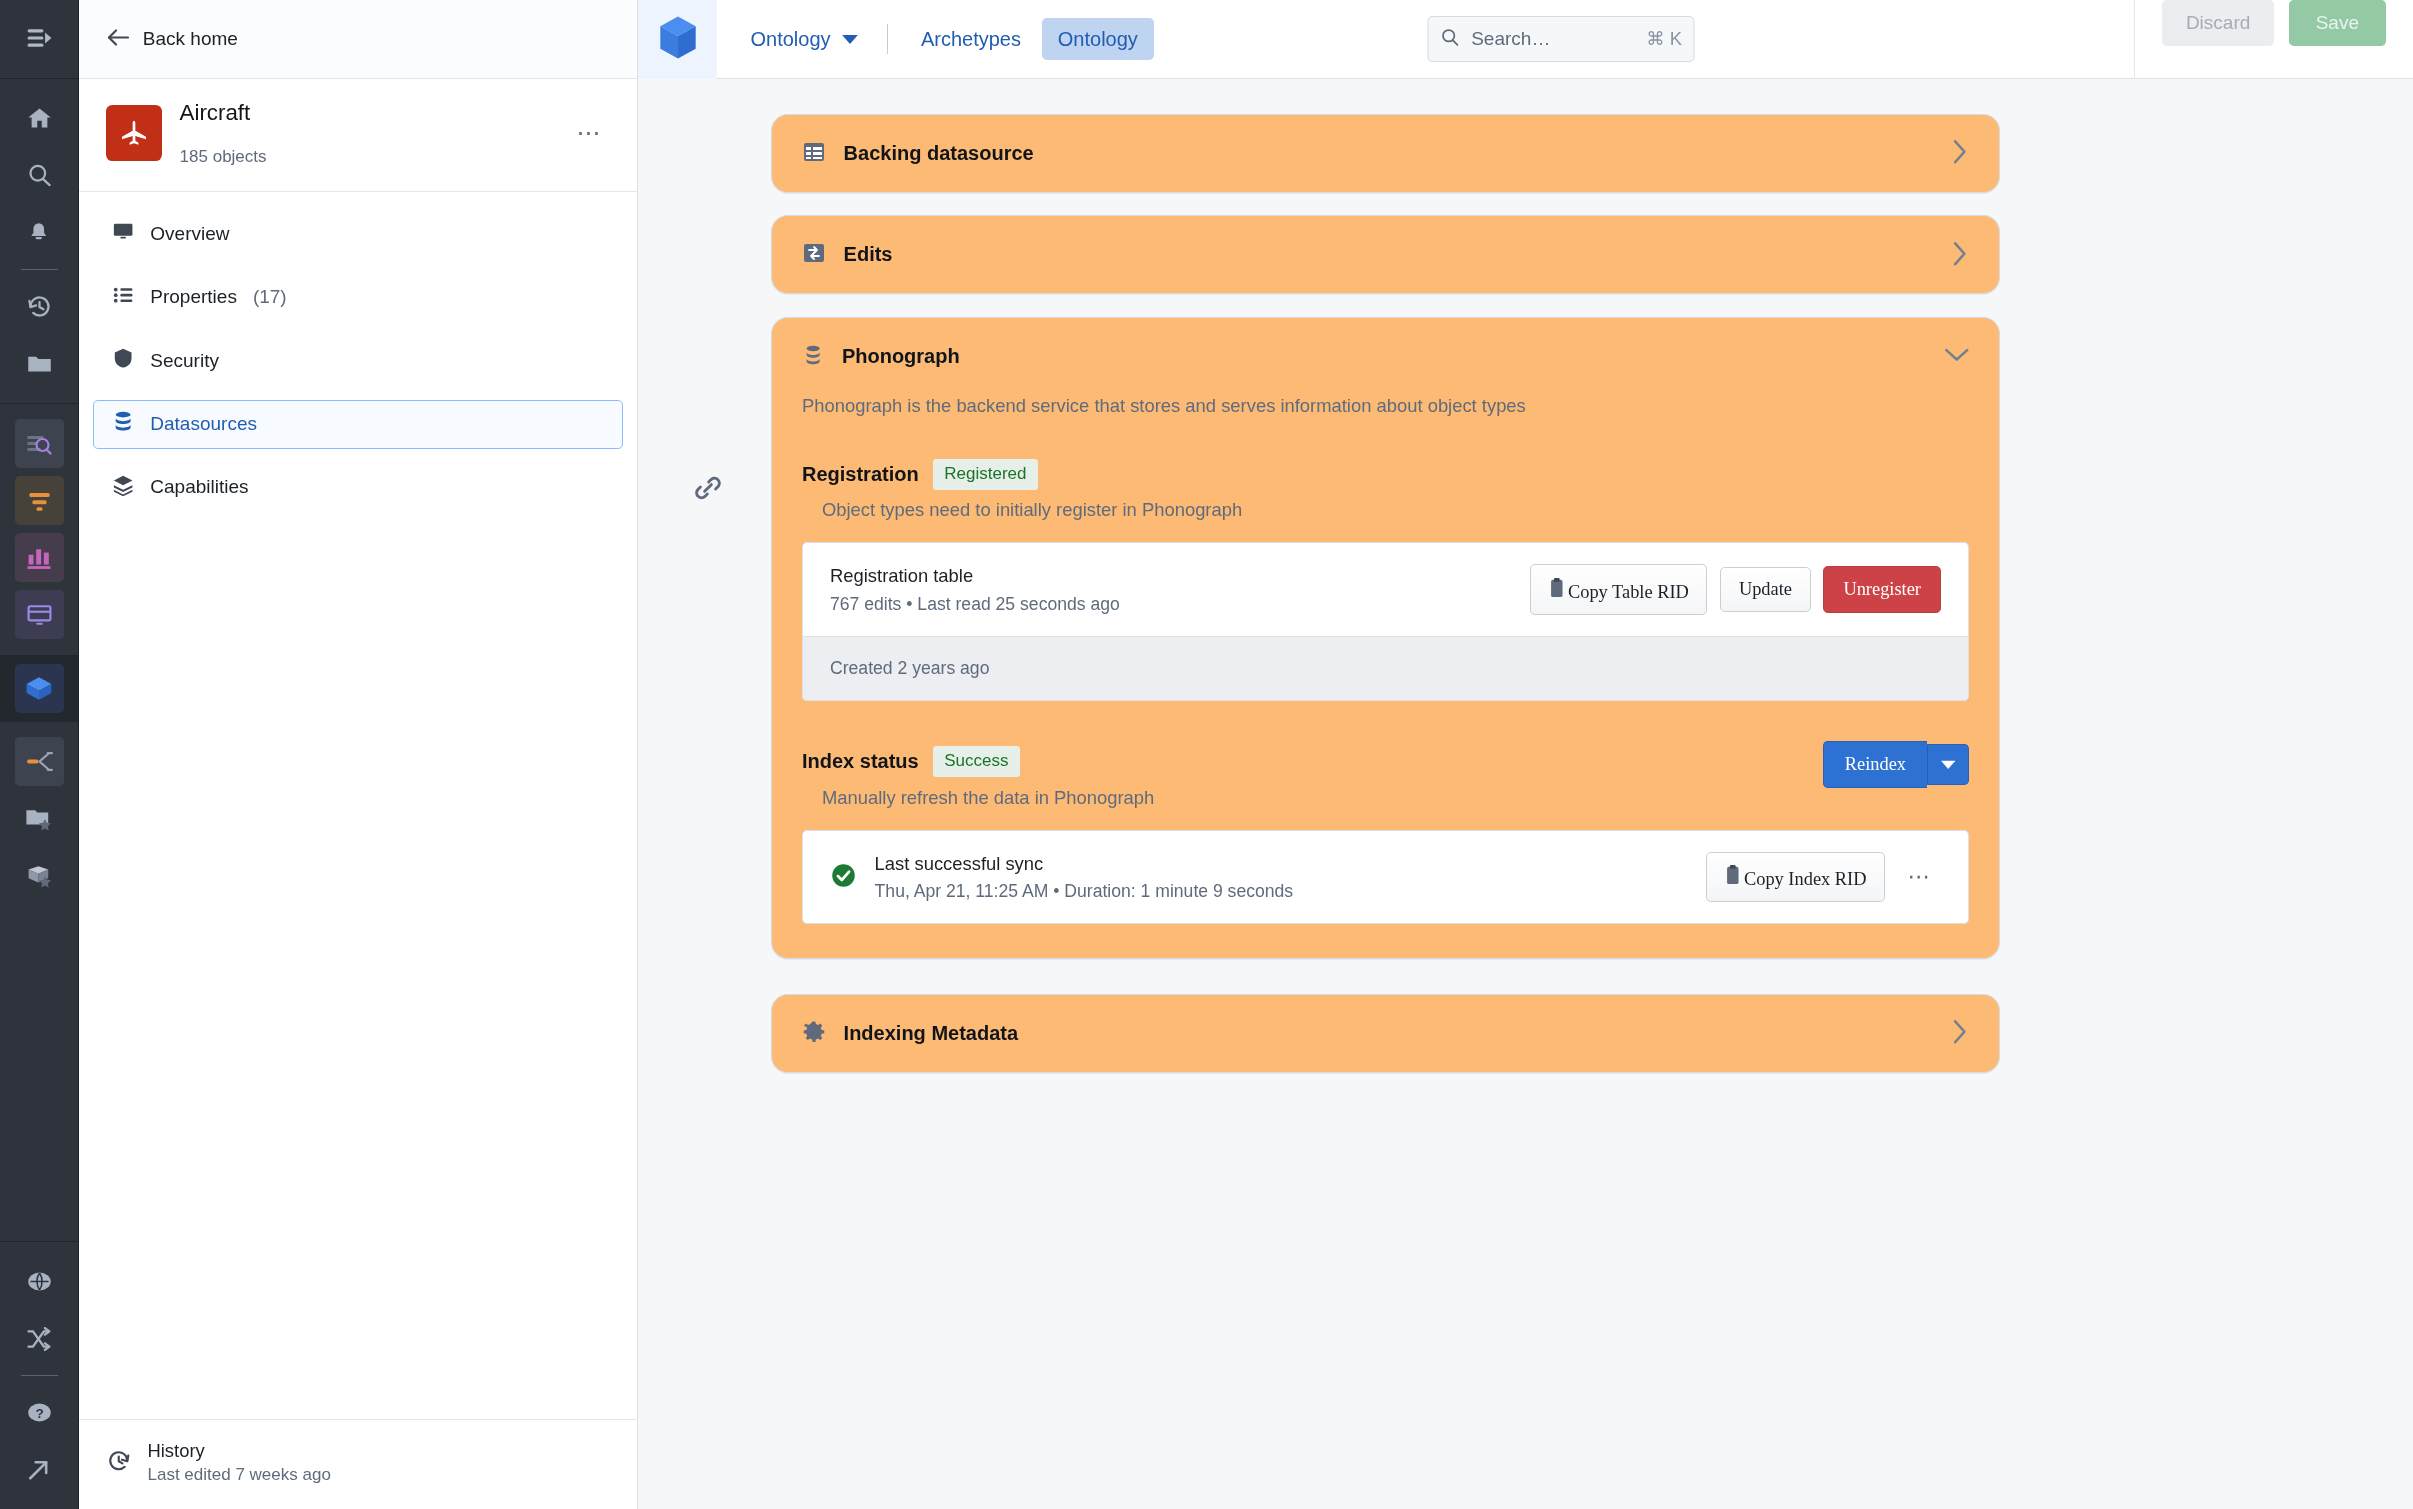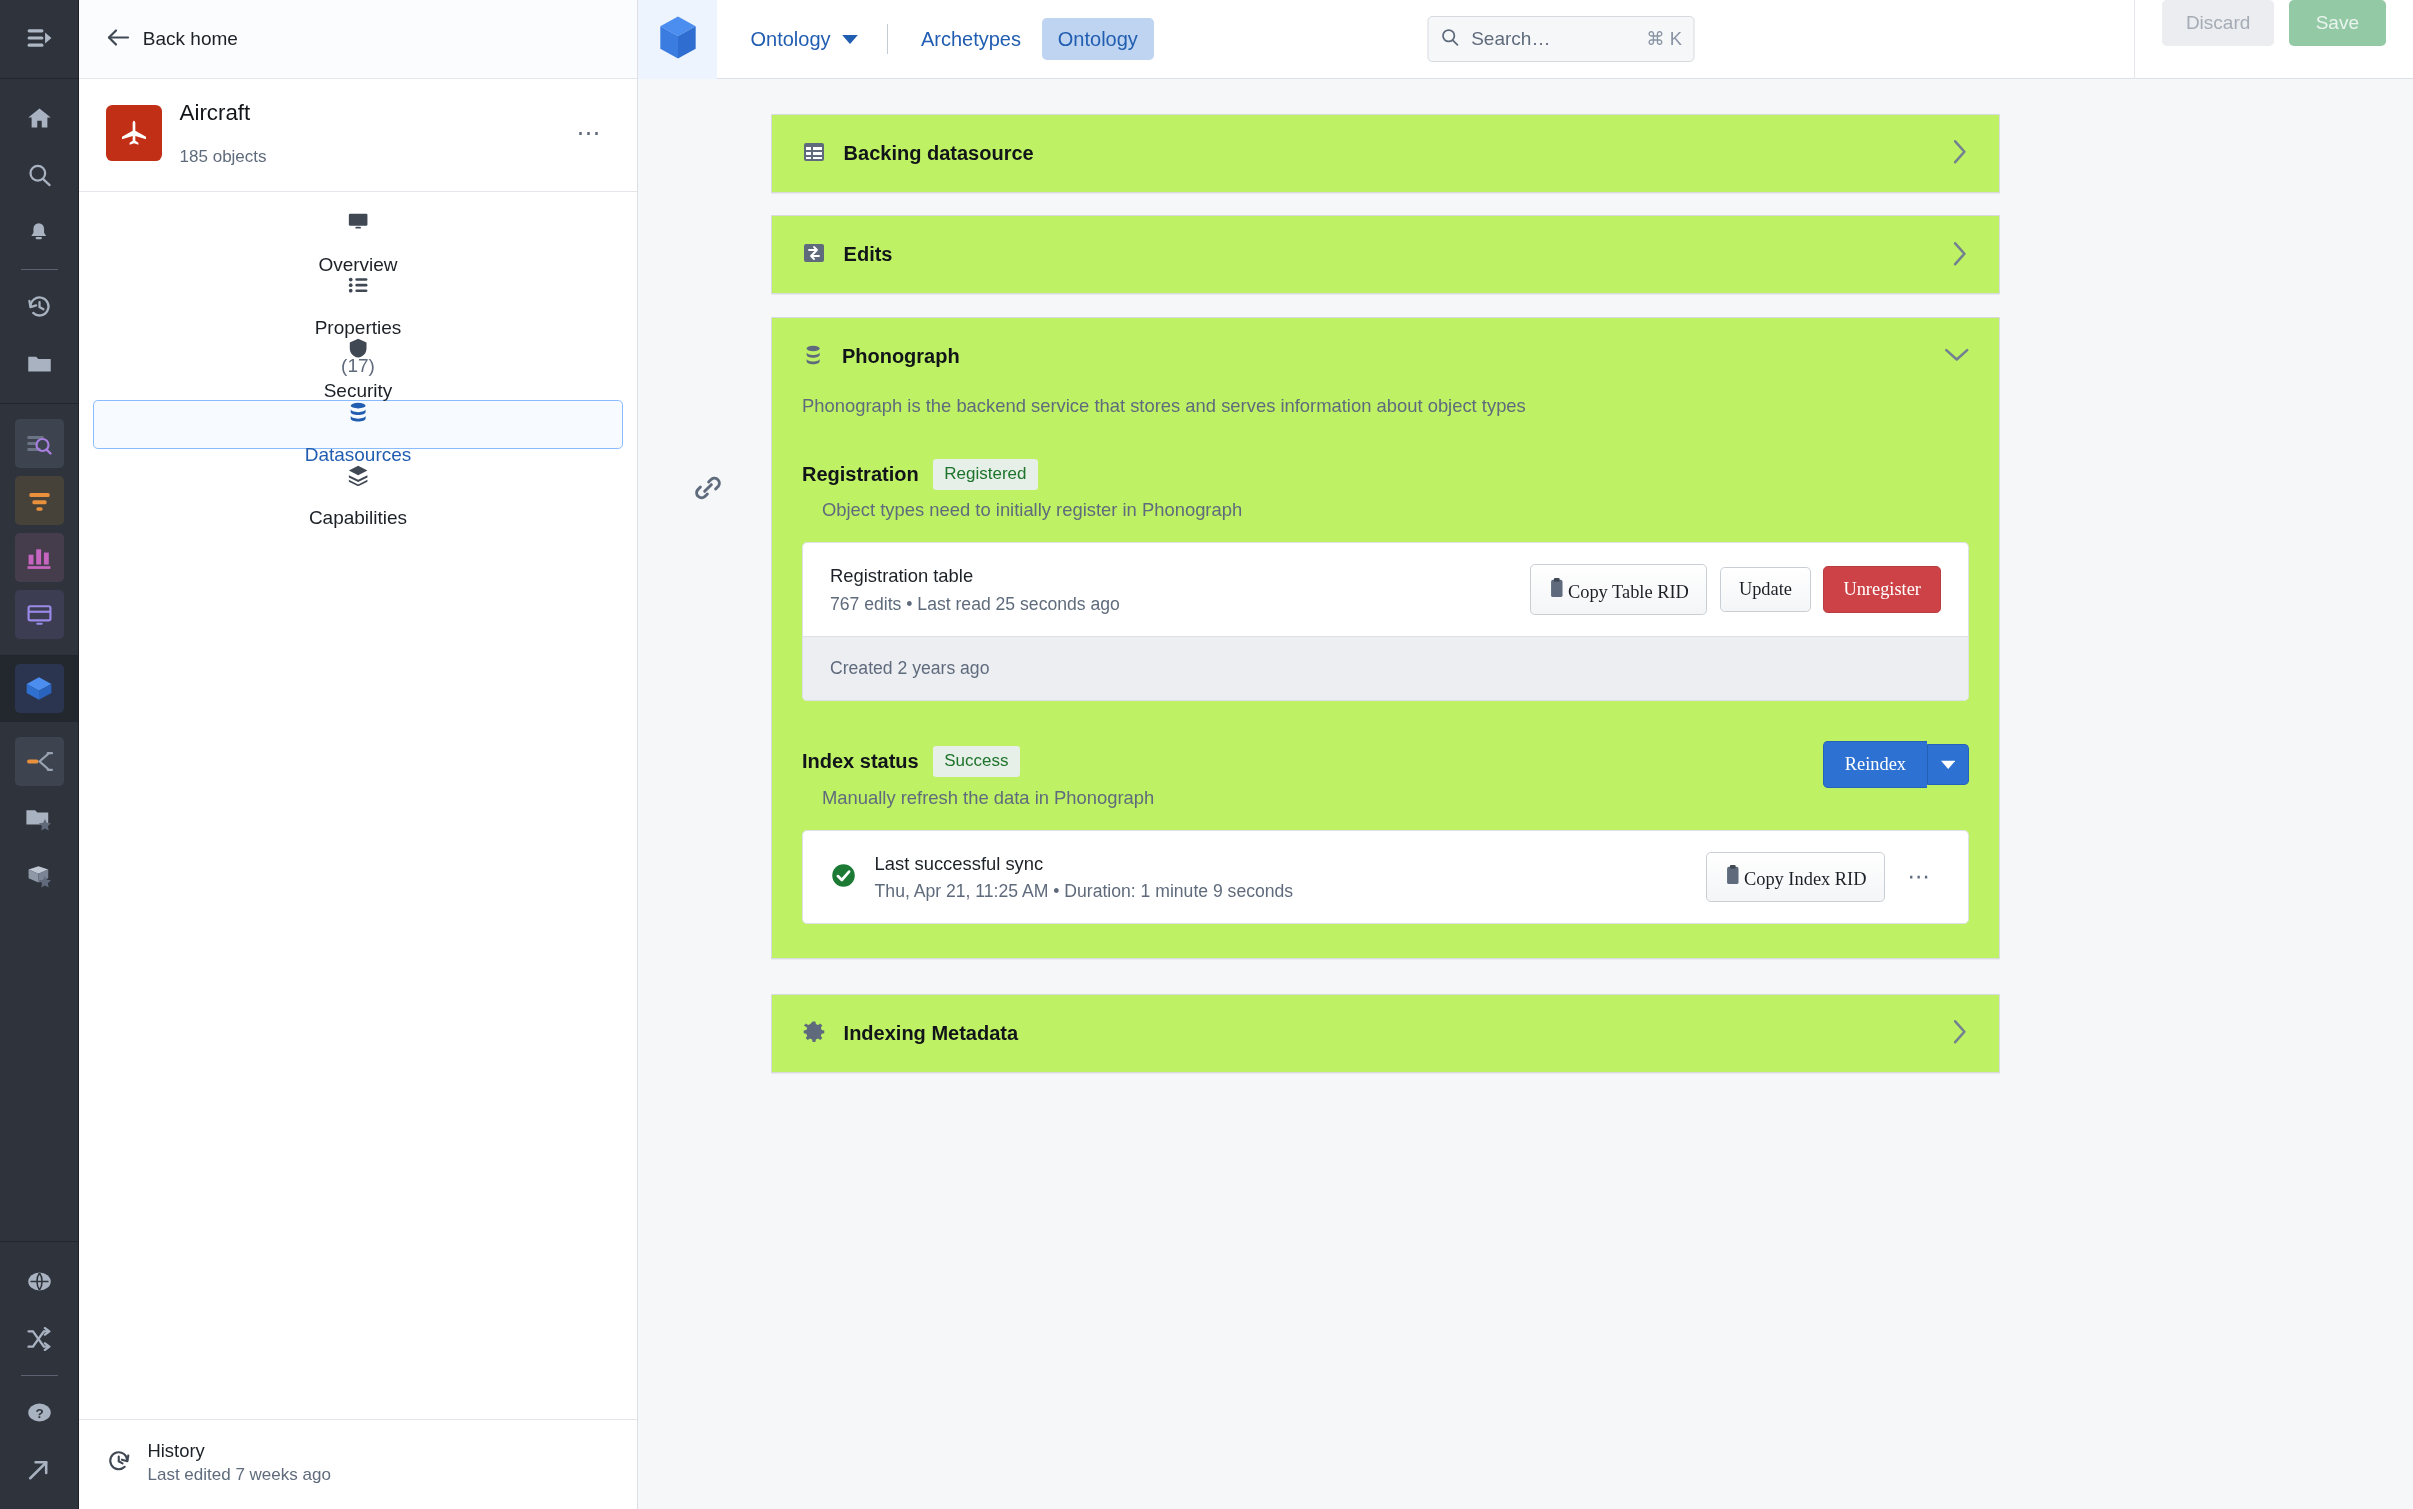--- a/index.html
+++ b/index.html
@@ -83,21 +83,21 @@
     color: #5f6b7c; font-size: 24px; letter-spacing: 1.6px;
     padding: 4.8px 8px; cursor: pointer; line-height: 0.6;
   }
 
   .nav { padding: 17.6px 14.4px 0 14.4px; flex: 1 1 auto; }
   .nav-item {
     display: flex; align-items: center; gap: 16px;
     height: 49px; padding: 0 17.6px; margin-bottom: 14.4px;
     border-radius: 4.8px; cursor: pointer;
     border: 0.8px solid transparent;
-    font-size: 19px; color: #1c2127; flex-direction: column;
+    font-size: 19px; color: #1c2127;
   }
   .nav-item .count { color: #5f6b7c; }
   .nav-item.active {
     background: #f7faff; border: 0.8px solid #8abbff; color: #215db0;
   }
   .nav-item.active .lbl { color: #215db0; }
 
   .panel-foot {
     border-top: 0.8px solid #e3e6ea;
     display: flex; align-items: center; gap: 16px;
@@ -165,23 +165,23 @@
     padding: 35px 0 0 0; overflow: hidden; position: relative;
   }
   .content-inner { width: 1309px; margin-left: 53px; position: relative; }
 
   .link-anchor {
     position: absolute; left: 0.8px; top: 358px;
     width: 35px; height: 35px;
   }
 
   .card {
-    background: #bef264;
+    background: #fdba74;
     border: 0.8px solid #d7dbe0;
-    border-radius: 1px;
+    border-radius: 17px;
     margin-bottom: 22.3px;
     margin-left: 80px;
     width: 1229px;
     box-shadow: 0 0.8px 0.8px rgba(17,20,24,.06);
   }
   .card-head {
     height: 77px; display: flex; align-items: center; gap: 17.6px;
     padding: 0 30px; cursor: pointer;
   }
   .card-title { font-size: 20px; color: #111418; font-weight: 700; flex: 1 1 auto; }

